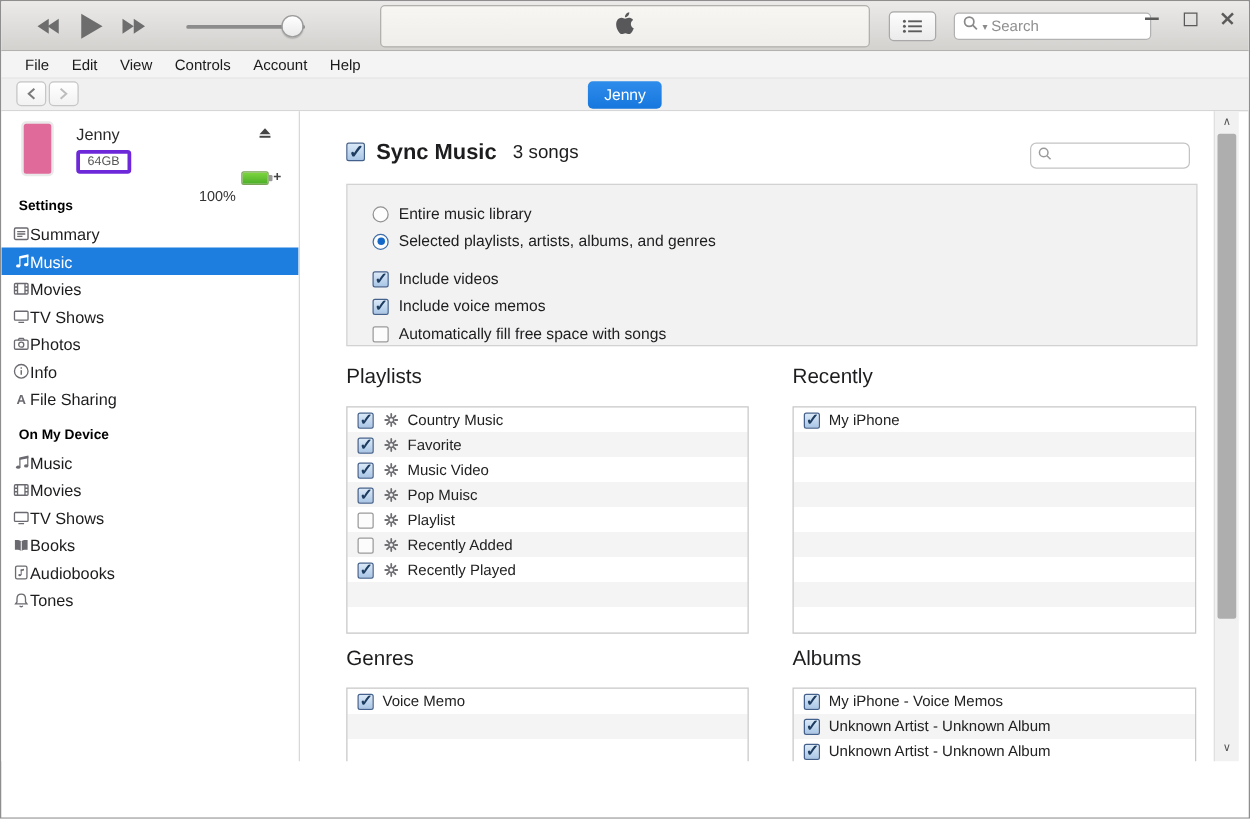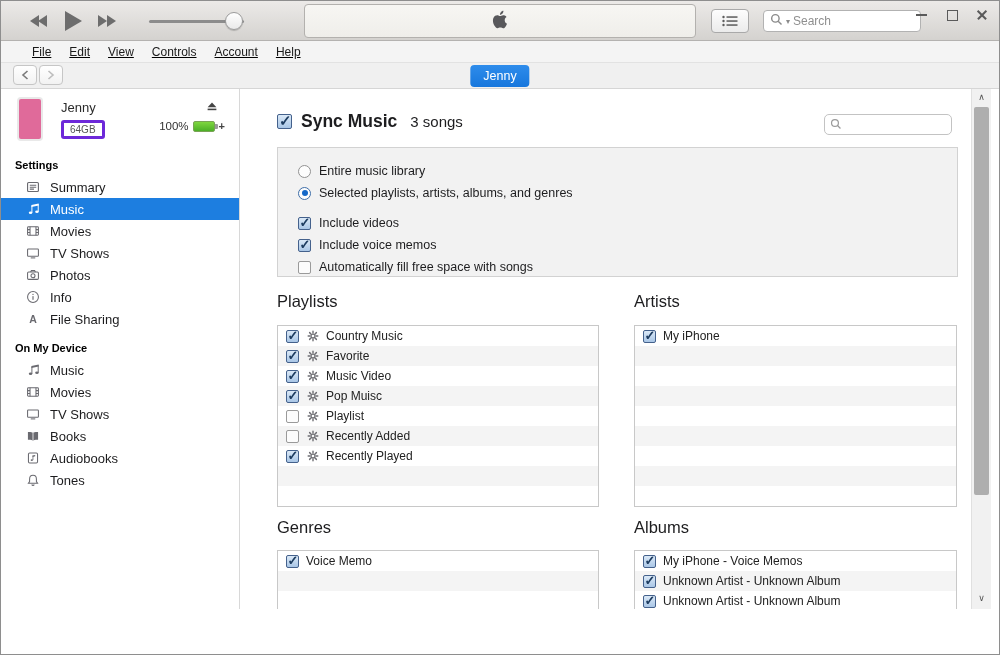--- a/index.html
+++ b/index.html
@@ -28,21 +28,21 @@
   .search-box input::placeholder { color:#8f8f8f; }
   .win-controls { position:absolute; right:10px; top:0; height:26px; display:flex; align-items:center; gap:16px; }
   .wc { width:14px; height:14px; position:relative; display:inline-block; }
   .wc-min::after { content:""; position:absolute; left:1px; top:7px; width:11px; height:1.5px; background:#5a5a5a; }
   .wc-max::after { content:""; position:absolute; left:2px; top:3px; width:9px; height:9px; border:1.4px solid #5a5a5a; }
   .wc-close::before,.wc-close::after { content:""; position:absolute; left:1px; top:7px; width:12px; height:1.6px; background:#5a5a5a; }
   .wc-close::before { transform:rotate(45deg); } .wc-close::after { transform:rotate(-45deg); }
 
   
   .menubar { position:absolute; left:0; top:40px; width:100%; height:22px; background:#f4f4f4;
-    border-bottom:1px solid #e2e2e2; display:flex; align-items:center; padding-left:22px;text-decoration:underline; }
+    border-bottom:1px solid #e2e2e2; display:flex; align-items:center; padding-left:10px; }
   .menu-item { font-size:12px; color:#1a1a1a; padding:0 9px; line-height:22px; cursor:default; }
 
   
   .navbar { position:absolute; left:0; top:62px; width:100%; height:26px; background:#f0f0f0;
     border-bottom:1px solid #d6d6d6; }
   .nav-btns { position:absolute; left:12px; top:2px; display:flex; gap:2px; }
   .nav-btn { width:24px; height:20px; border:1px solid #c6c6c6; border-radius:4px;
     background:linear-gradient(#ffffff,#f2f2f2); display:flex; align-items:center; justify-content:center; }
   .device-tab { position:absolute; left:50%; transform:translateX(-50%); top:2px; height:22px;
     background:linear-gradient(#2e8ceb,#1777dd); color:#fff; font-size:12.5px; border-radius:4px;
@@ -57,28 +57,28 @@
       radial-gradient(circle at 30% 25%, #f2a13e 0 18%, transparent 20%),
       radial-gradient(circle at 70% 40%, #e4572e 0 20%, transparent 22%),
       radial-gradient(circle at 40% 70%, #c93a8c 0 22%, transparent 24%),
       linear-gradient(150deg,#f08a4b,#e círculo 0,#e35c8f 45%,#a84bd6 100%);
     background-color:#e06a9a; }
   .device-name { position:absolute; left:60px; top:11px; font-size:13px; color:#2a2a2a; }
   .eject { position:absolute; right:20px; top:10px; color:#444; }
   .cap-badge { position:absolute; left:60px; top:31px; font-size:10px; color:#555;
     border:3px solid #6d28d9; border-radius:3px; padding:1px 6px; background:#fff; }
   .battery-row { position:absolute; right:14px; top:31px; display:flex; align-items:center; gap:4px; }
-  .battery-pct { font-size:11.5px; color:#333; }
+  .battery-pct { font-size:11.5px; color:#333;margin-top:32px; }
   .battery { position:relative; width:22px; height:11px; border:1px solid #79a355; border-radius:2px;
     background:linear-gradient(#7ed63f,#4caf27); }
   .battery::after { content:""; position:absolute; right:-4px; top:2.5px; width:2.5px; height:5px;
     background:#9a9a9a; border-radius:0 1px 1px 0; }
   .charging { font-size:11px; color:#444; font-weight:700; }
   .side-section-title { font-size:11px; font-weight:700; color:#000; padding:12px 0 5px 14px; }
-  .side-item { height:22px; display:flex; align-items:center; gap:10px; padding-left:24px;
+  .side-item { height:22px; display:flex; align-items:center; padding-left:8px;
     font-size:13px; color:#1c1c1e; cursor:default; }
   .side-item .side-icon { width:15px; height:15px; color:#6a6a70; display:flex; align-items:center; justify-content:center; }
   .side-item .side-icon svg { width:14px; height:14px; }
   .side-item.selected { background:#1d7ee0; color:#fff; }
   .side-item.selected .side-icon { color:#fff; }
 
   
   .content { position:absolute; left:238px; top:88px; width:732px; height:520px; background:#fff;
     border-left:1px solid #d8d8d8; overflow:hidden; }
   .sync-header { position:absolute; left:37px; top:22px; display:flex; align-items:center; gap:9px; }
@@ -437,21 +437,21 @@
     <span>Include voice memos</span>
   </div>
           <div class="opt-row">
     <span class="cb"></span>
     <span>Automatically fill free space with songs</span>
   </div>
         </div>
     </div>
 
     <div class="col-head" style="left:37px; top:203px;">Playlists</div>
-    <div class="col-head" style="left:394px; top:203px;">Artists</div>
+    <div class="col-head" style="left:394px; top:203px;">Recently</div>
     <div class="list-box" style="left:37px; top:236px; width:322px; height:182px;">
         <div class="list-row">
     <span class="cb checked"></span>
     <span class="row-icon">
             <svg viewBox="0 0 16 16">
               <g stroke="currentColor" stroke-width="1.9" stroke-linecap="round">
                 <path d="M12 8h2.4M10.8 10.8l1.7 1.7M8 12v2.4M5.2 10.8l-1.7 1.7M4 8H1.6M5.2 5.2 3.5 3.5M8 4V1.6M10.8 5.2l1.7-1.7"></path>
               </g>
               <circle cx="8" cy="8" r="2.6" fill="none" stroke="currentColor" stroke-width="1.6"></circle>
             </svg>

